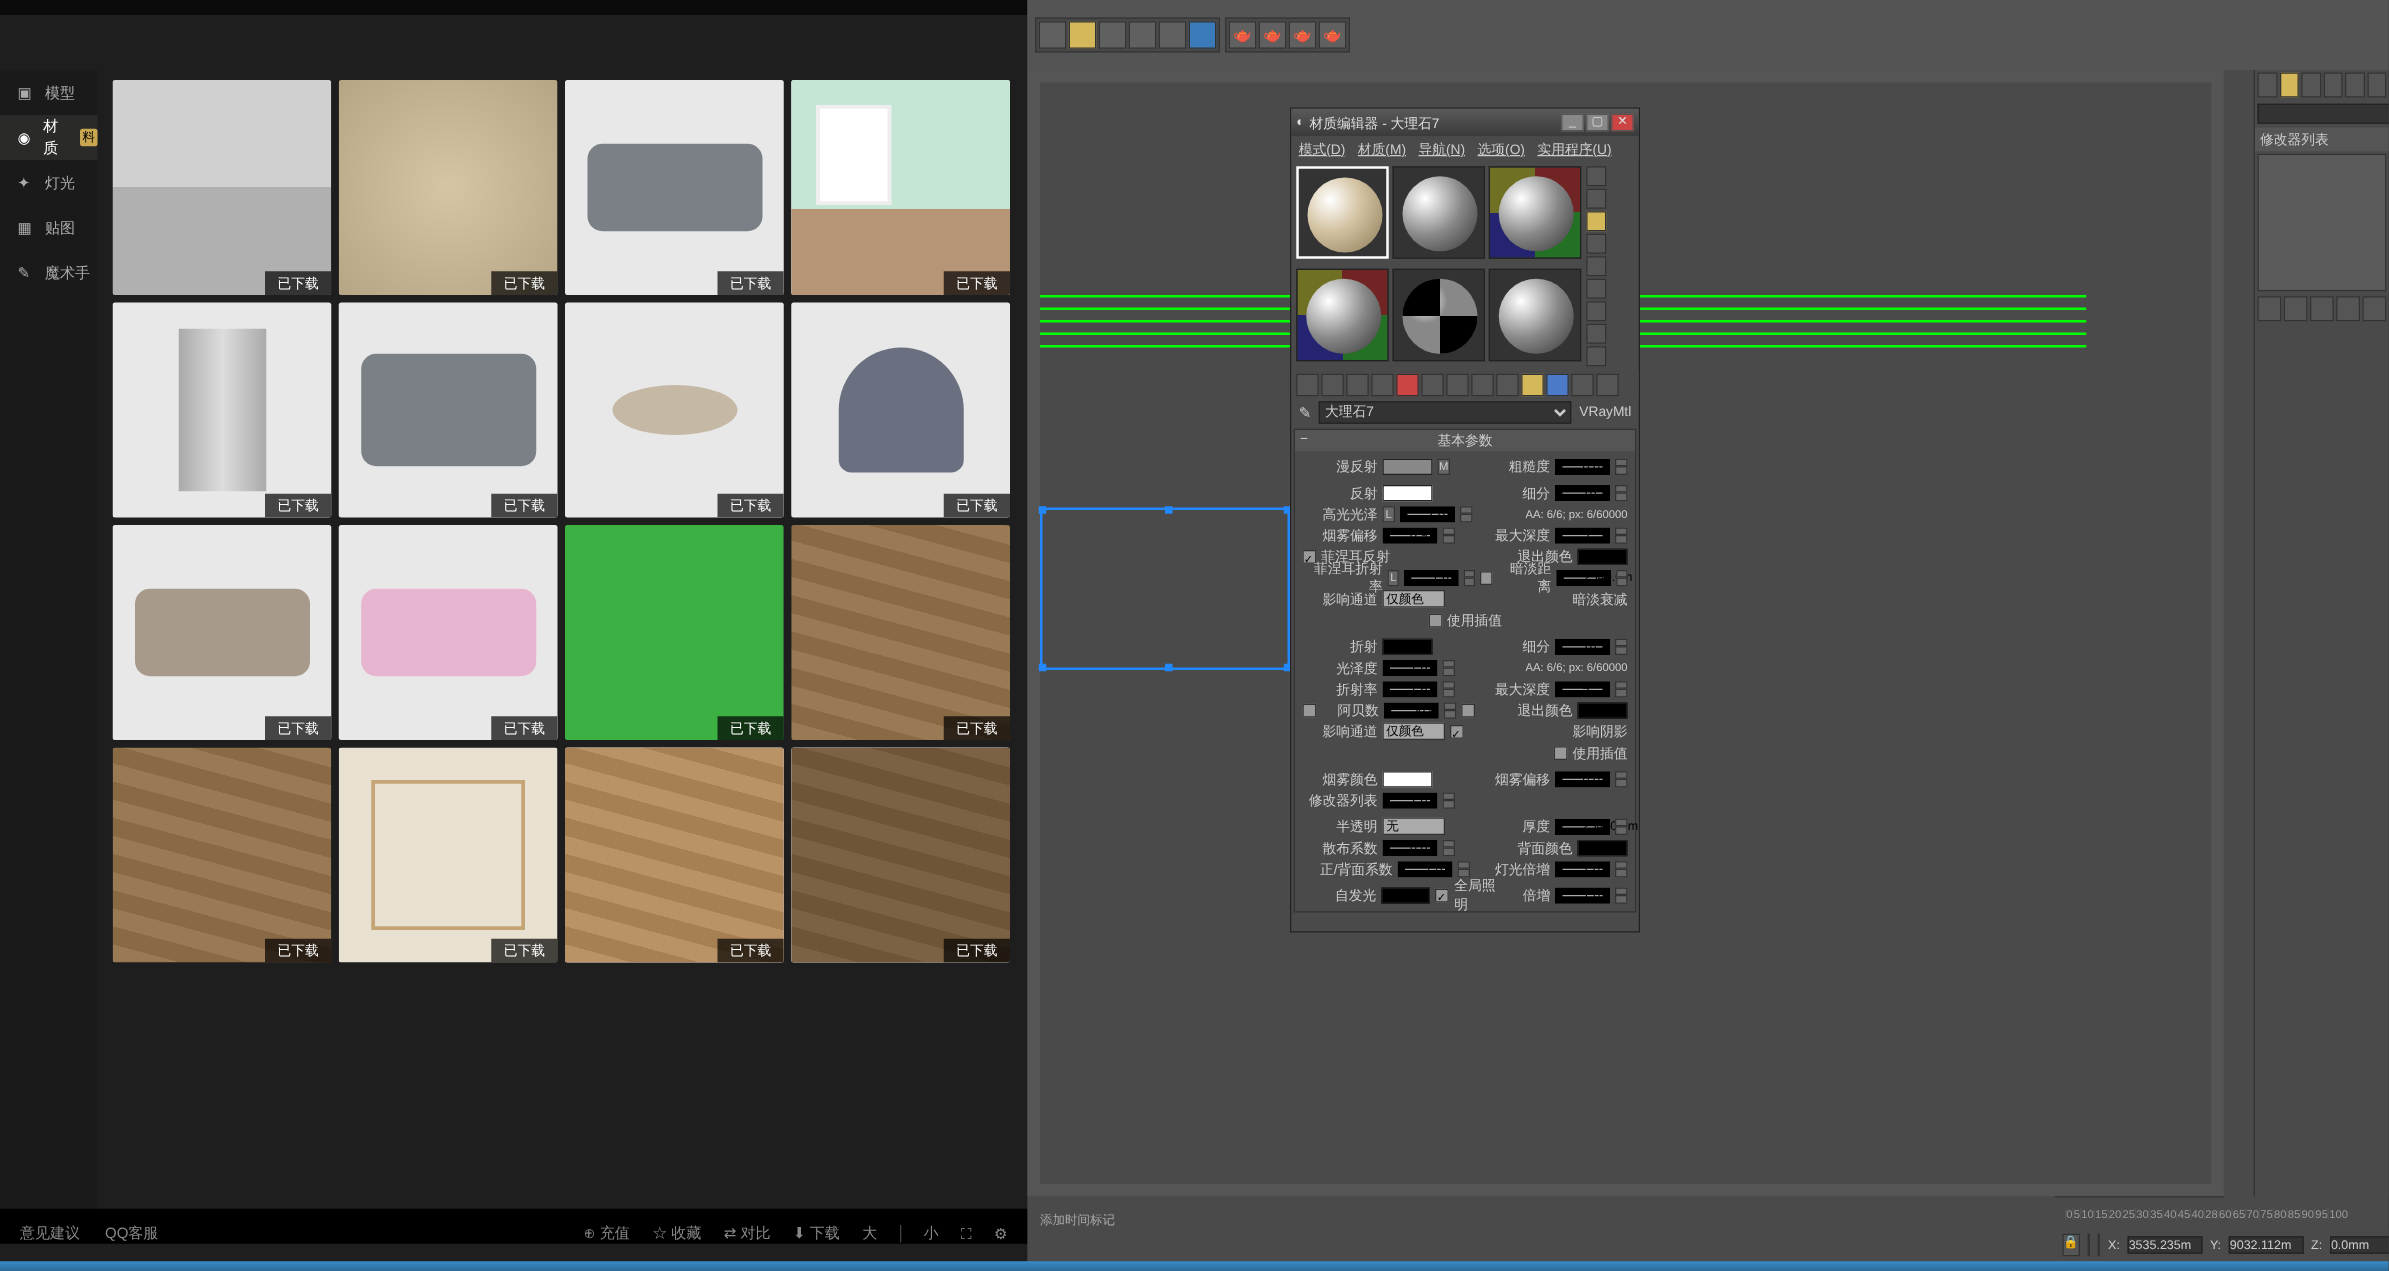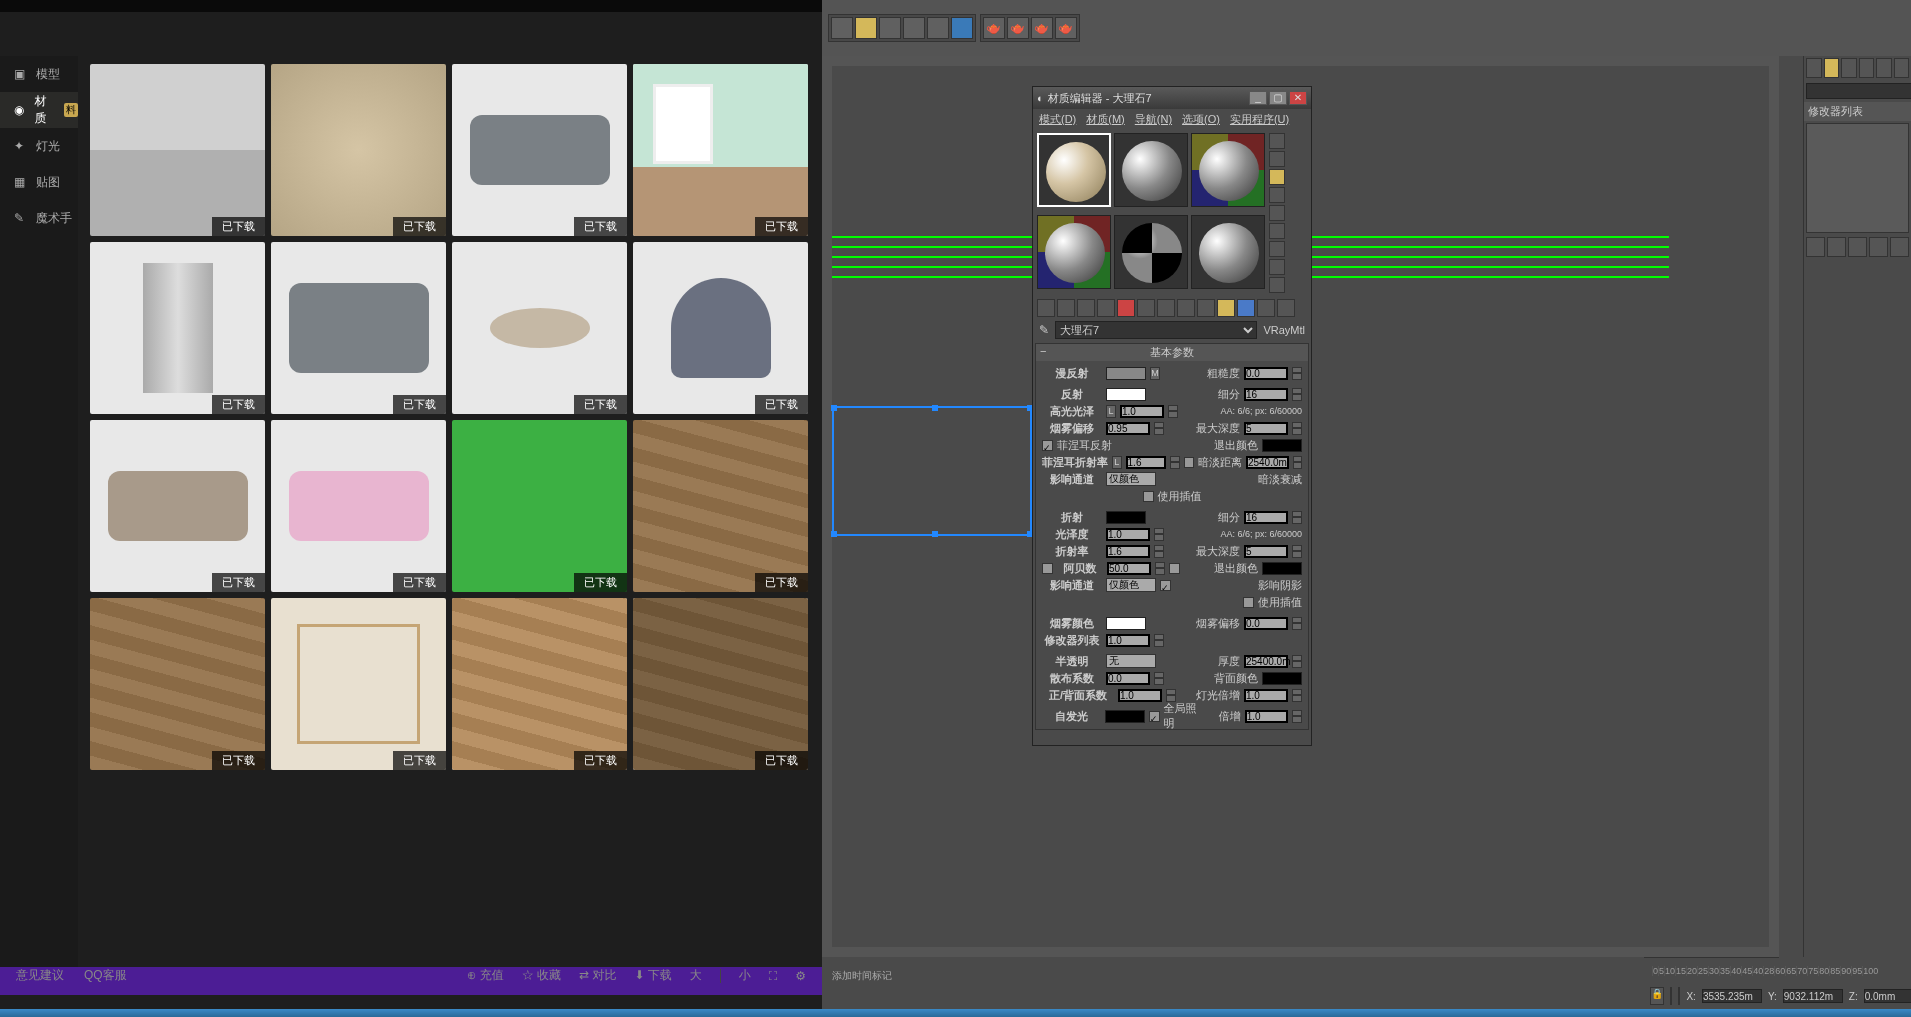--- a/index.html
+++ b/index.html
@@ -35,21 +35,21 @@
 .fridge-shape { width: 70px; height: 130px; background: linear-gradient(90deg,#aaa,#ddd,#aaa); }
 .floor-shape { width: 100%; height: 100%; background: repeating-linear-gradient(15deg,#9a7a55,#9a7a55 14px,#8a6a45 14px,#8a6a45 28px); }
 .green-floor { width: 100%; height: 100%; background: #3cb043; }
 .marble-shape { width: 100%; height: 100%; background: radial-gradient(ellipse,#d5c5a5,#b5a585); }
 .room-shape { width: 100%; height: 100%; background: linear-gradient(#c5e5d5 60%,#b59575 60%); position: relative; }
 .room-shape .window { position: absolute; left: 20px; top: 20px; width: 60px; height: 80px; background: #fff; border: 3px solid #eee; }
 .glass-room { width: 100%; height: 100%; background: linear-gradient(#d0d0d0 50%,#b0b0b0 50%); }
 .rug-shape { width: 100%; height: 100%; background: #e8e0d0; display: flex; align-items: center; justify-content: center; }
 .rug-shape .inner { width: 70%; height: 70%; border: 3px solid #c5a575; }
 
-#left-statusbar { position: absolute; left: 0; bottom: 22px; right: 0; height: 28px; background: #4c1d95; display: flex; align-items: flex-start; padding: 0 16px; gap: 20px; color: #888; }
+#left-statusbar { position: absolute; left: 0; bottom: 22px; right: 0; height: 28px; background: #000000; display: flex; align-items: flex-end; padding: 0 16px; gap: 20px; color: #888; }
 #left-statusbar .right-actions { margin-left: auto; display: flex; gap: 18px; align-items: center; }
 .sb-sep { width: 1px; height: 14px; background: #444; }
 
 
 #right-panel { position: absolute; left: 822px; top: 0; right: 0; height: 1017px; background: #4a4a4a; }
 #d3-toolbar { height: 56px; background: #545454; padding: 4px 6px; display: flex; gap: 4px; align-items: center; }
 .tb-group { display: flex; gap: 2px; padding: 2px; background: #484848; border: 1px solid #333; }
 .tb-btn { width: 22px; height: 22px; background: #606060; border: 1px solid #333; cursor: pointer; display: flex; align-items: center; justify-content: center; }
 .tb-btn.active { background: #d4b85a; }
 .tb-btn.blue { background: #3a7ab8; }
@@ -90,27 +90,27 @@
 
 #mat-name-row { height: 22px; display: flex; align-items: center; padding: 0 6px; gap: 6px; }
 #mat-name-row select { flex: 1; background: #333; color: #ccc; border: 1px solid #222; font-size: 11px; height: 18px; }
 #mat-name-row .mat-type { font-size: 11px; }
 
 .rollout { border: 1px solid #333; margin: 2px; }
 .rollout-header { background: #555; text-align: center; font-size: 11px; padding: 1px; position: relative; }
 .rollout-header .minus { position: absolute; left: 4px; }
 .rollout-body { padding: 4px 6px; font-size: 11px; }
 .param-row { display: flex; align-items: center; height: 16px; gap: 4px; margin-bottom: 1px; }
-.param-row .lbl { width: 60px; text-align: center; color: #ccc; font-weight: bold; }
+.param-row .lbl { width: 60px; text-align: right; color: #ccc; }
 .param-row .lbl-r { width: 48px; text-align: right; color: #ccc; margin-left: auto; }
 .swatch { width: 40px; height: 13px; background: #888; border: 1px solid #222; cursor: pointer; }
 .swatch.white { background: #fff; }
 .swatch.black { background: #000; }
 .swatch.gray { background: #888; }
-.spinner { width: 44px; height: 13px; background: #aaa; border: 2px solid #000000; font-size: 10px; padding: 0 0; display: flex; align-items: center; color: #000; }
+.spinner { width: 44px; height: 13px; background: #aaa; border: 6px solid #000000; font-size: 10px; padding: 0 16px; display: flex; align-items: center; color: #000; }
 .spinner-btns { width: 10px; height: 13px; display: flex; flex-direction: column; }
 .spinner-btns div { flex: 1; background: #666; border: 1px solid #333; }
 .chk-3d { width: 11px; height: 11px; border: 1px solid #333; background: #999; display: inline-block; }
 .chk-3d.on::after { content: "✓"; font-size: 9px; line-height: 9px; color: #000; }
 .dropdown-3d { height: 14px; background: #aaa; border: 1px solid #333; font-size: 10px; padding: 0 2px; display: flex; align-items: center; color: #000; }
 .sect-sep { height: 4px; }
 .ltr { width: 10px; height: 13px; background: #666; border: 1px solid #333; font-size: 9px; text-align: center; line-height: 11px; }
 
 
 #cmd-panel { position: absolute; right: 0; top: 56px; width: 108px; bottom: 60px; background: #4a4a4a; border-left: 1px solid #333; }

